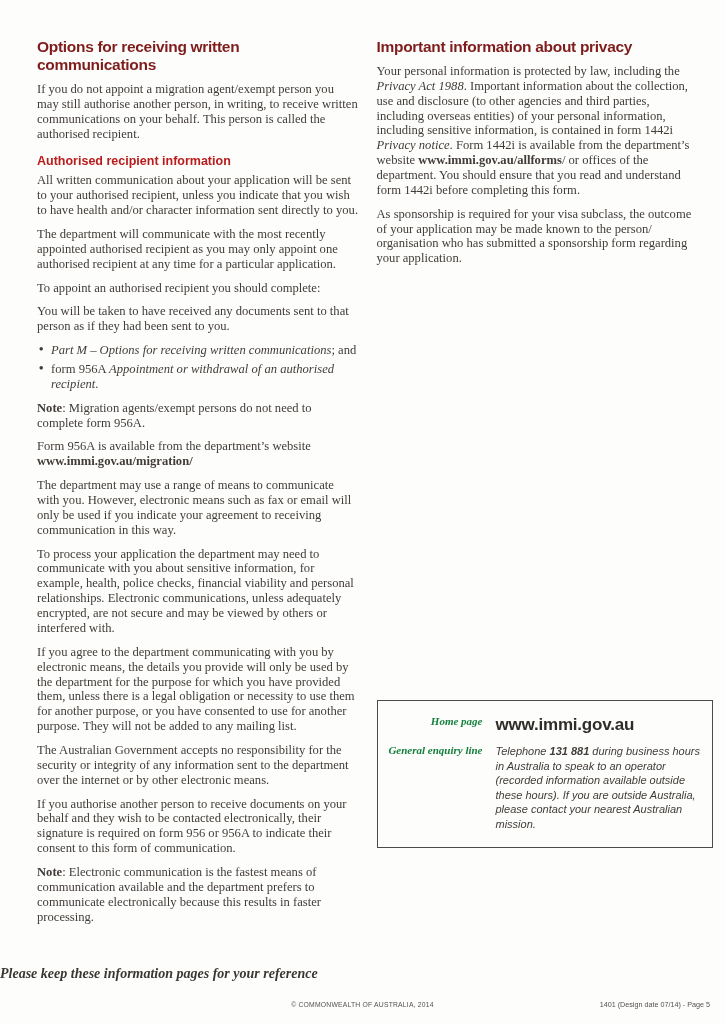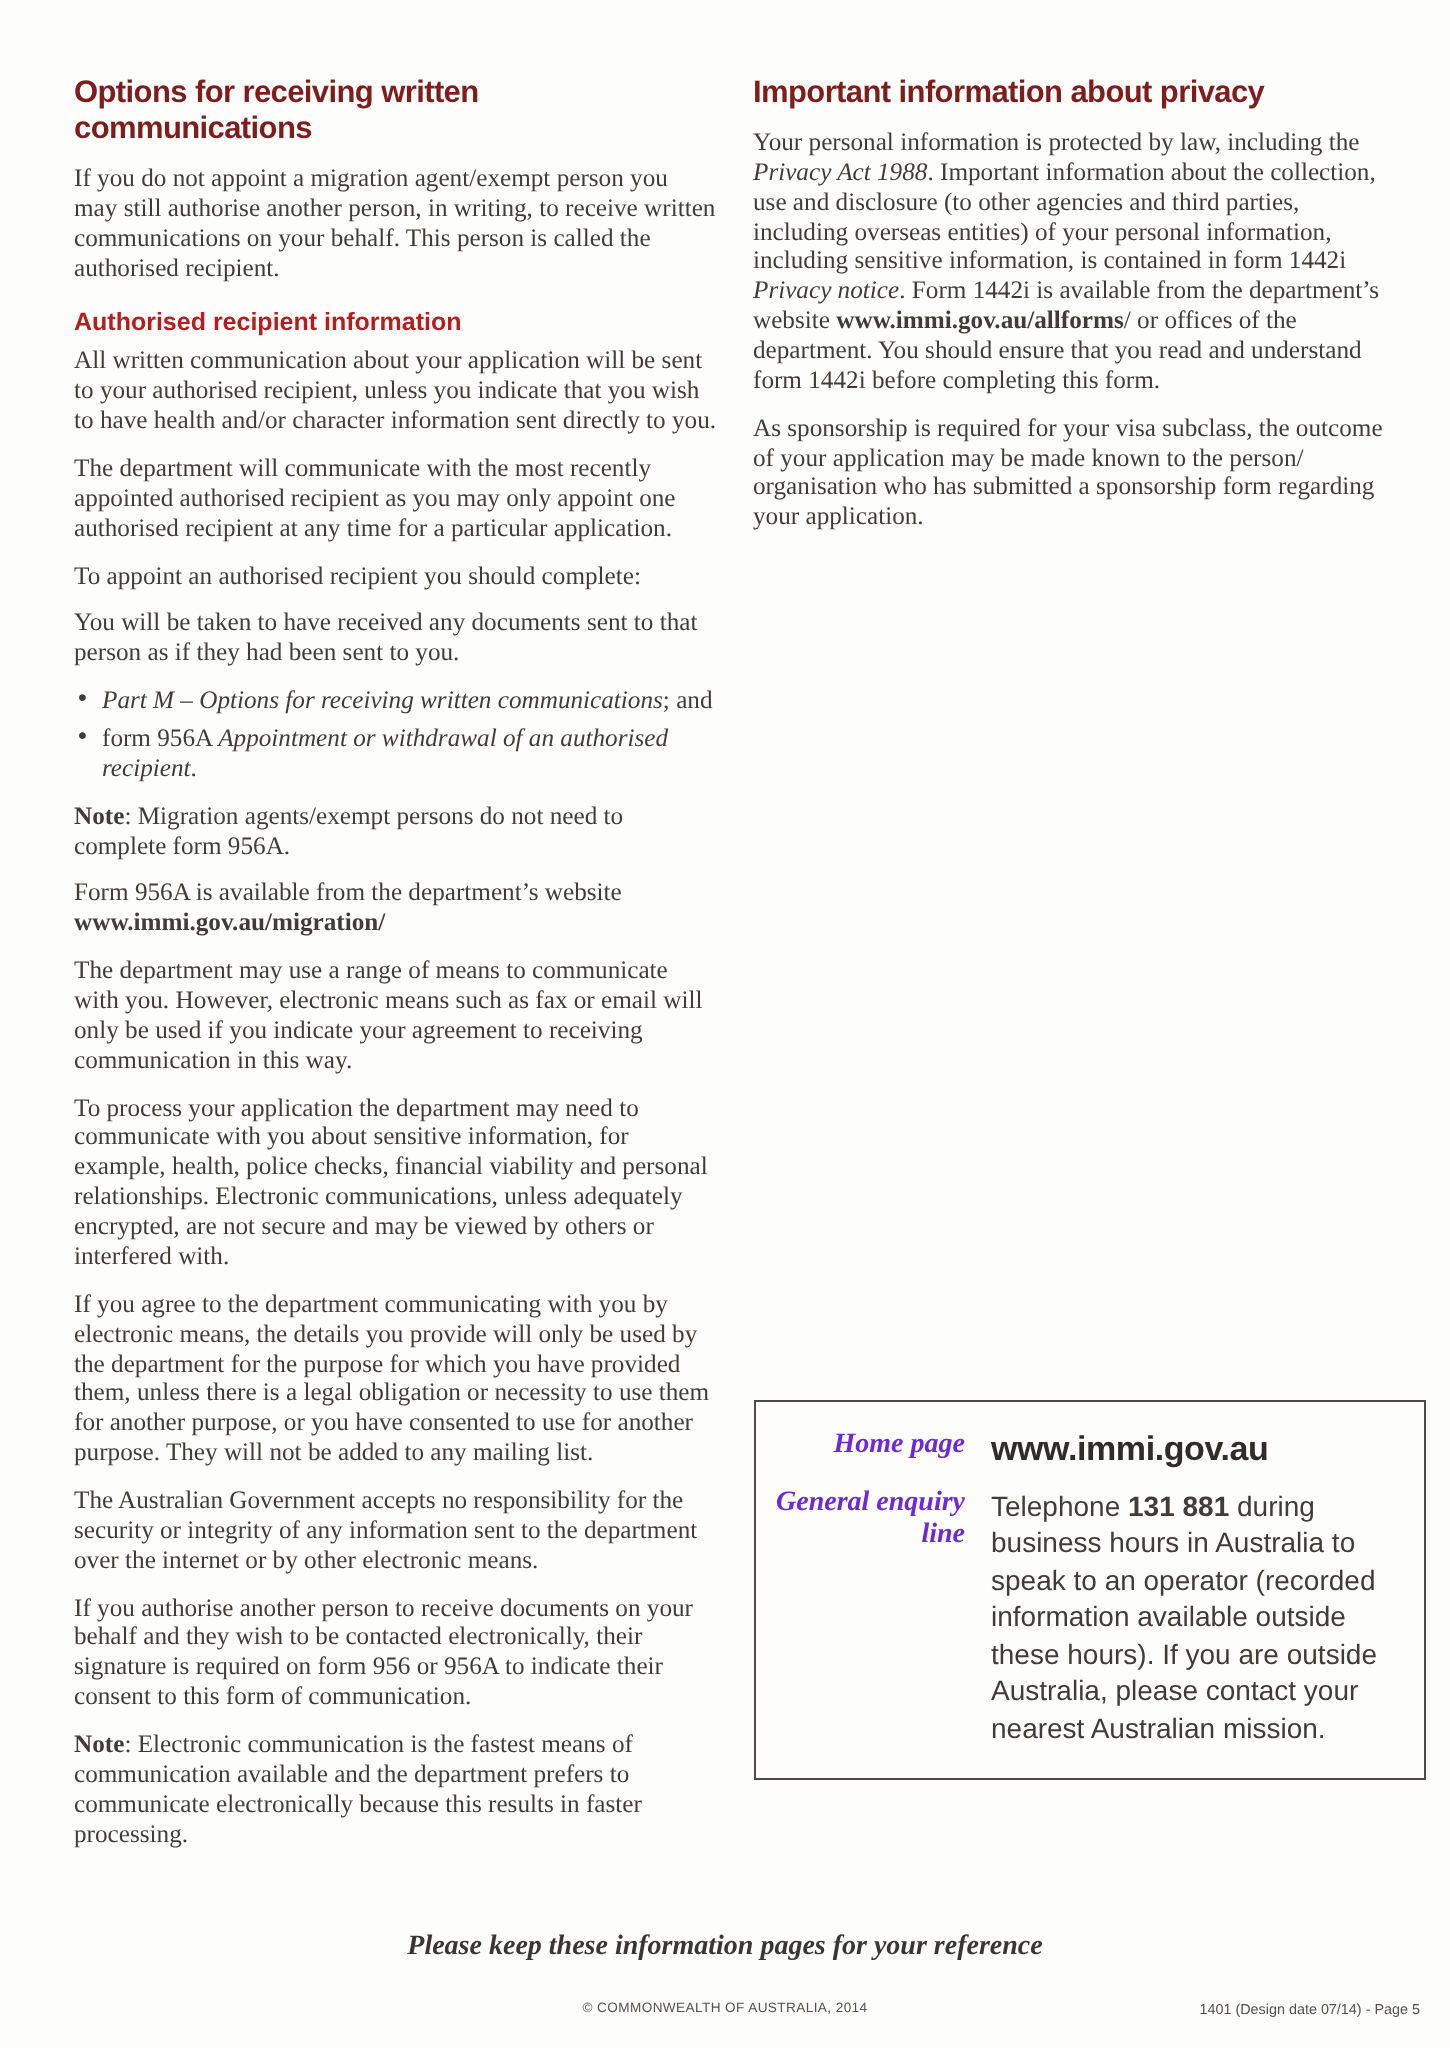--- a/index.html
+++ b/index.html
@@ -73,46 +73,46 @@
     border: 1px solid #4d4a47;
     background: #fdfdfc;
     padding: 14px 10px 16px 10px;
     display: grid;
     grid-template-columns: 95px 1fr;
     column-gap: 13px;
     row-gap: 9px;
   }
   .contact-label {
     font-family: "Liberation Serif", "DejaVu Serif", serif;
-    font-size: 14px;
+    font-size: 11px;
     font-weight: bold;
     font-style: italic;
     text-align: right;
     line-height: 1.15;
-    color: #6d28d9;
+    color: #15803d;
   }
   .contact-value-main {
     font-family: "Liberation Sans", "DejaVu Sans", sans-serif;
     font-size: 17px;
     font-weight: bold;
     color: #2f2c29;
     letter-spacing: -0.2px;
   }
   .contact-value-sub {
     font-family: "Liberation Sans", "DejaVu Sans", sans-serif;
-    font-size: 14px;
+    font-size: 11px;
     line-height: 1.32;
     color: #413c38;
+    font-style: italic;
   }
   .footer-reference {
     position: absolute;
     top: 966px;
     left: 0;
     width: 725px;
-    text-align: center;
     font-family: "Liberation Serif", "DejaVu Serif", serif;
     font-size: 14px;
     font-weight: bold;
     font-style: italic;
     color: #3a3733;
   }
   .footer-copyright {
     position: absolute;
     top: 1001px;
     left: 0;

